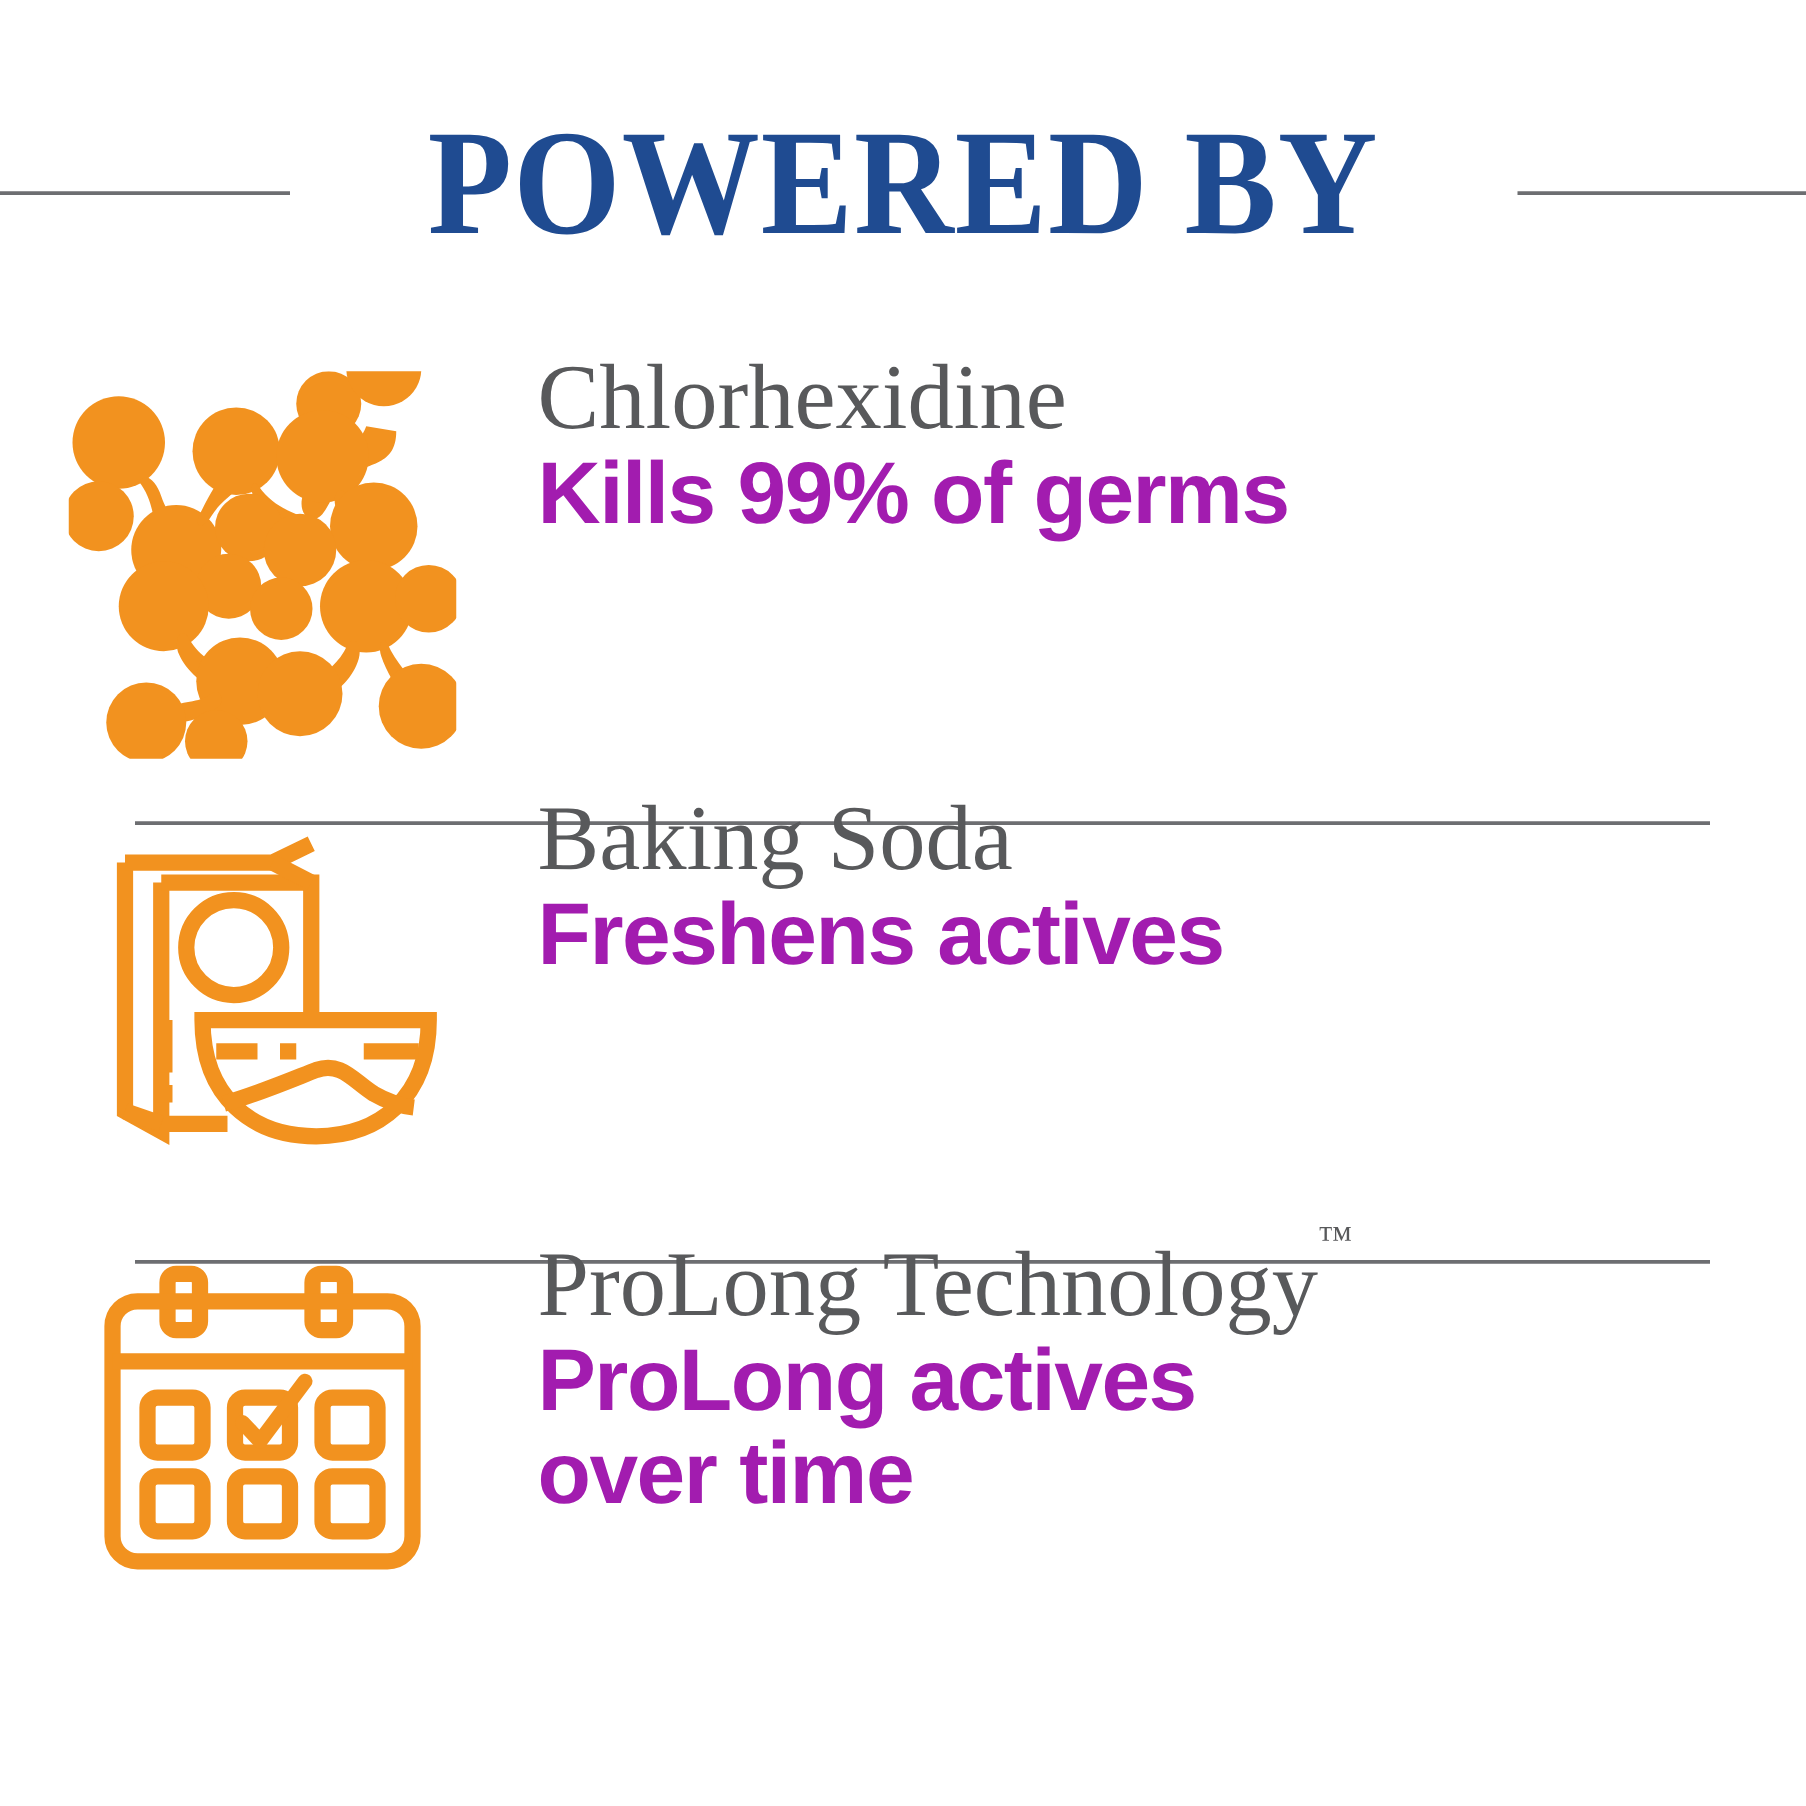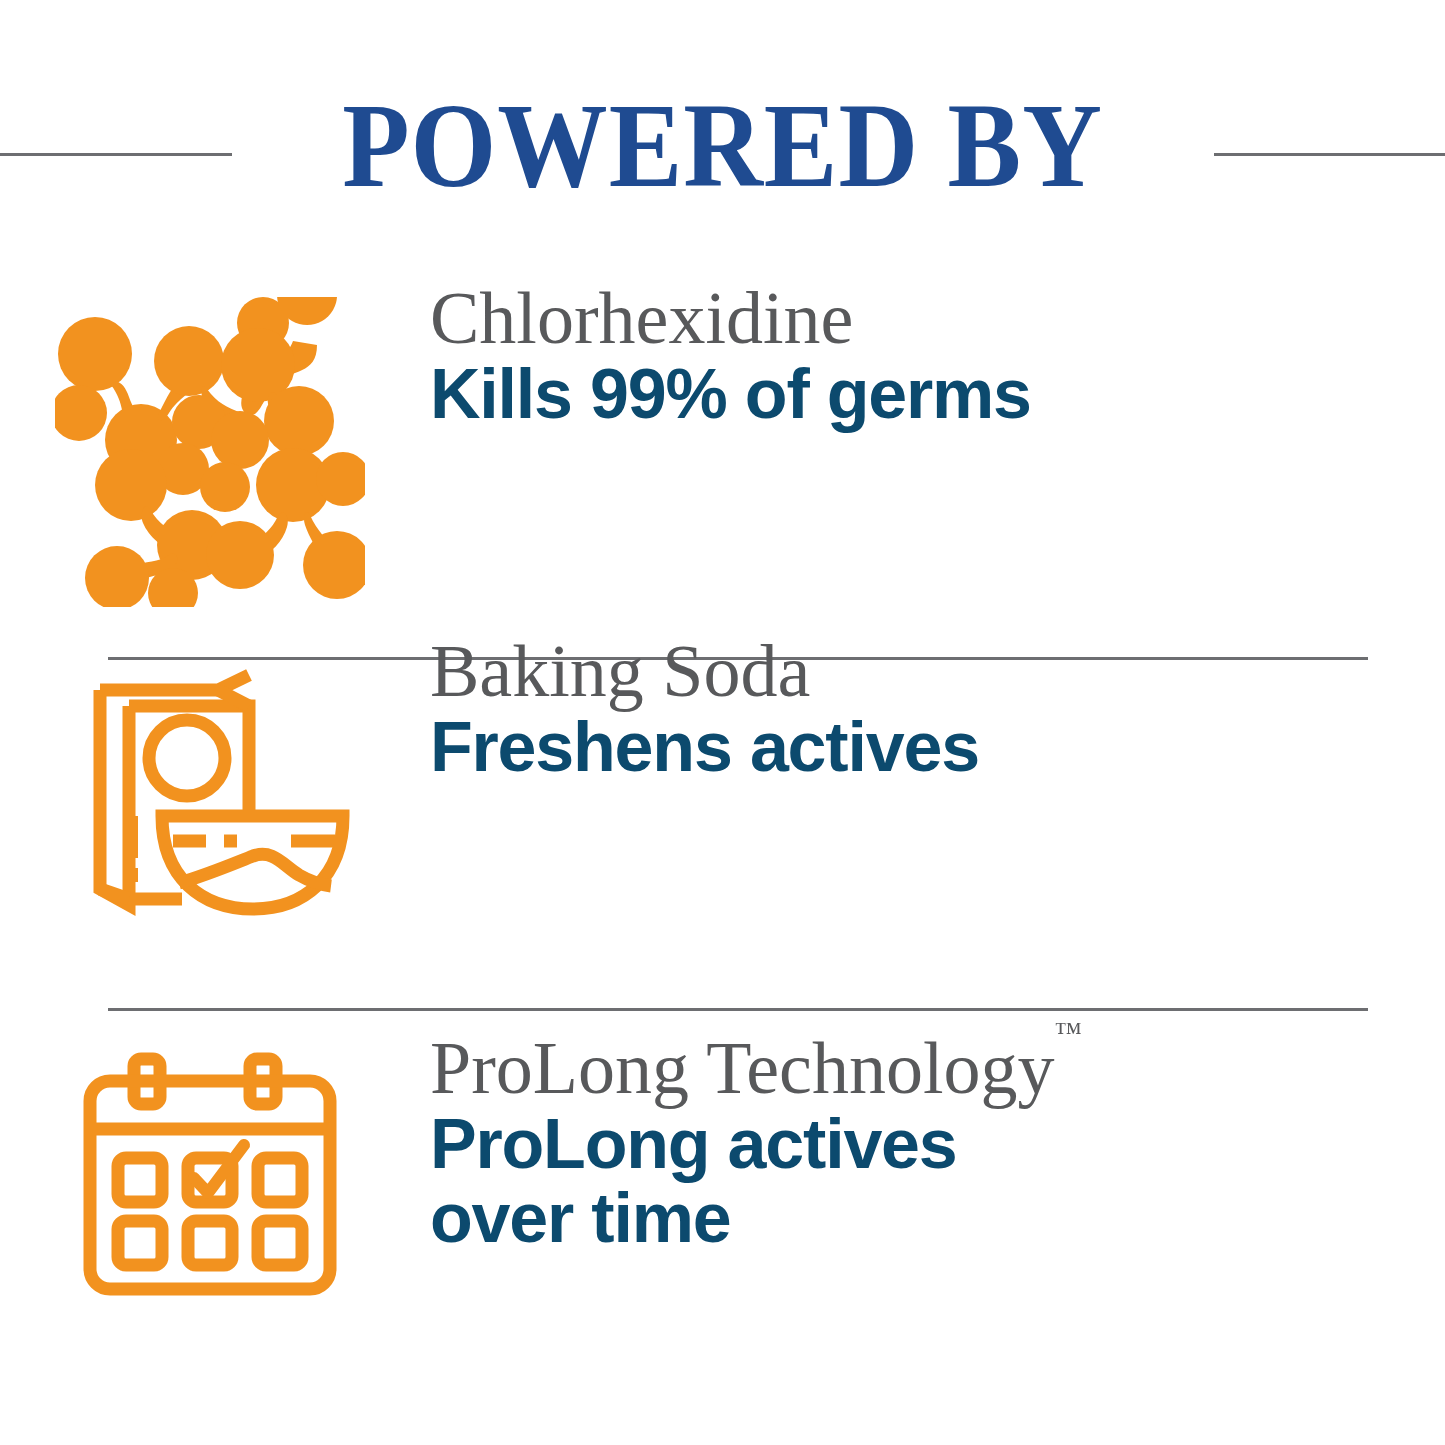--- a/index.html
+++ b/index.html
@@ -55,21 +55,21 @@
   
   .row {
     position: absolute;
     left: 0;
     width: 1173px;
     display: flex;
     align-items: flex-start;
   }
   .row-1 { top: 282px;  height: 340px; }
   .row-2 { top: 635px;  height: 300px; }
-  .row-3 { top: 1032px; height: 290px; }
+  .row-3 { top: 992px; height: 290px; }
 
   .icon-cell {
     position: relative;
     width: 420px;
     min-width: 420px;
     height: 100%;
     display: flex;
     align-items: center;
     justify-content: center;
   }
@@ -95,21 +95,21 @@
     color: #58595B;
     font-size: 74px;
     line-height: 0.98;
     font-weight: 400;
     white-space: nowrap;
     position: relative;
     display: inline-block;
   }
   .sub-line {
     font-family: "Liberation Sans", sans-serif;
-    color: #0c4a6e;
+    color: #a21caf;
     font-size: 70px;
     line-height: 1.06;
     font-weight: 700;
     letter-spacing: -1.2px;
     margin-top: 2px;
   }
   .tm {
     font-family: "Liberation Serif", serif;
     font-size: 28px;
     color: #58595B;

